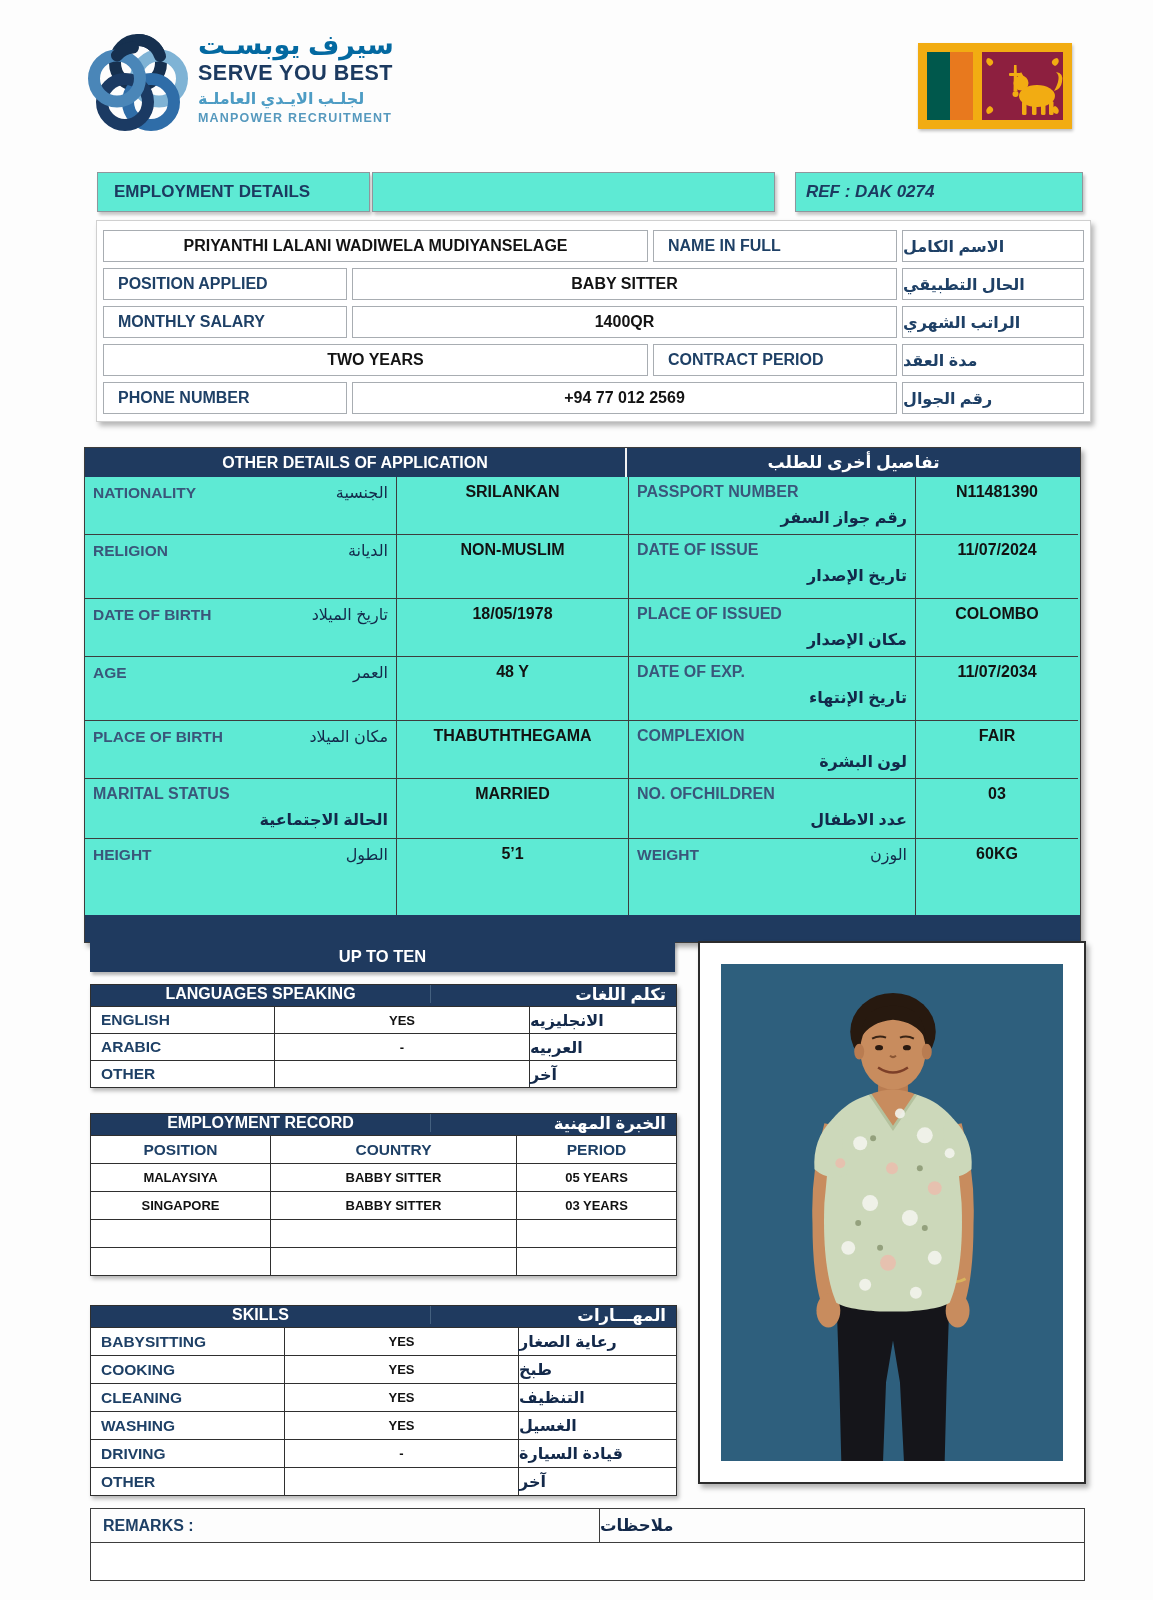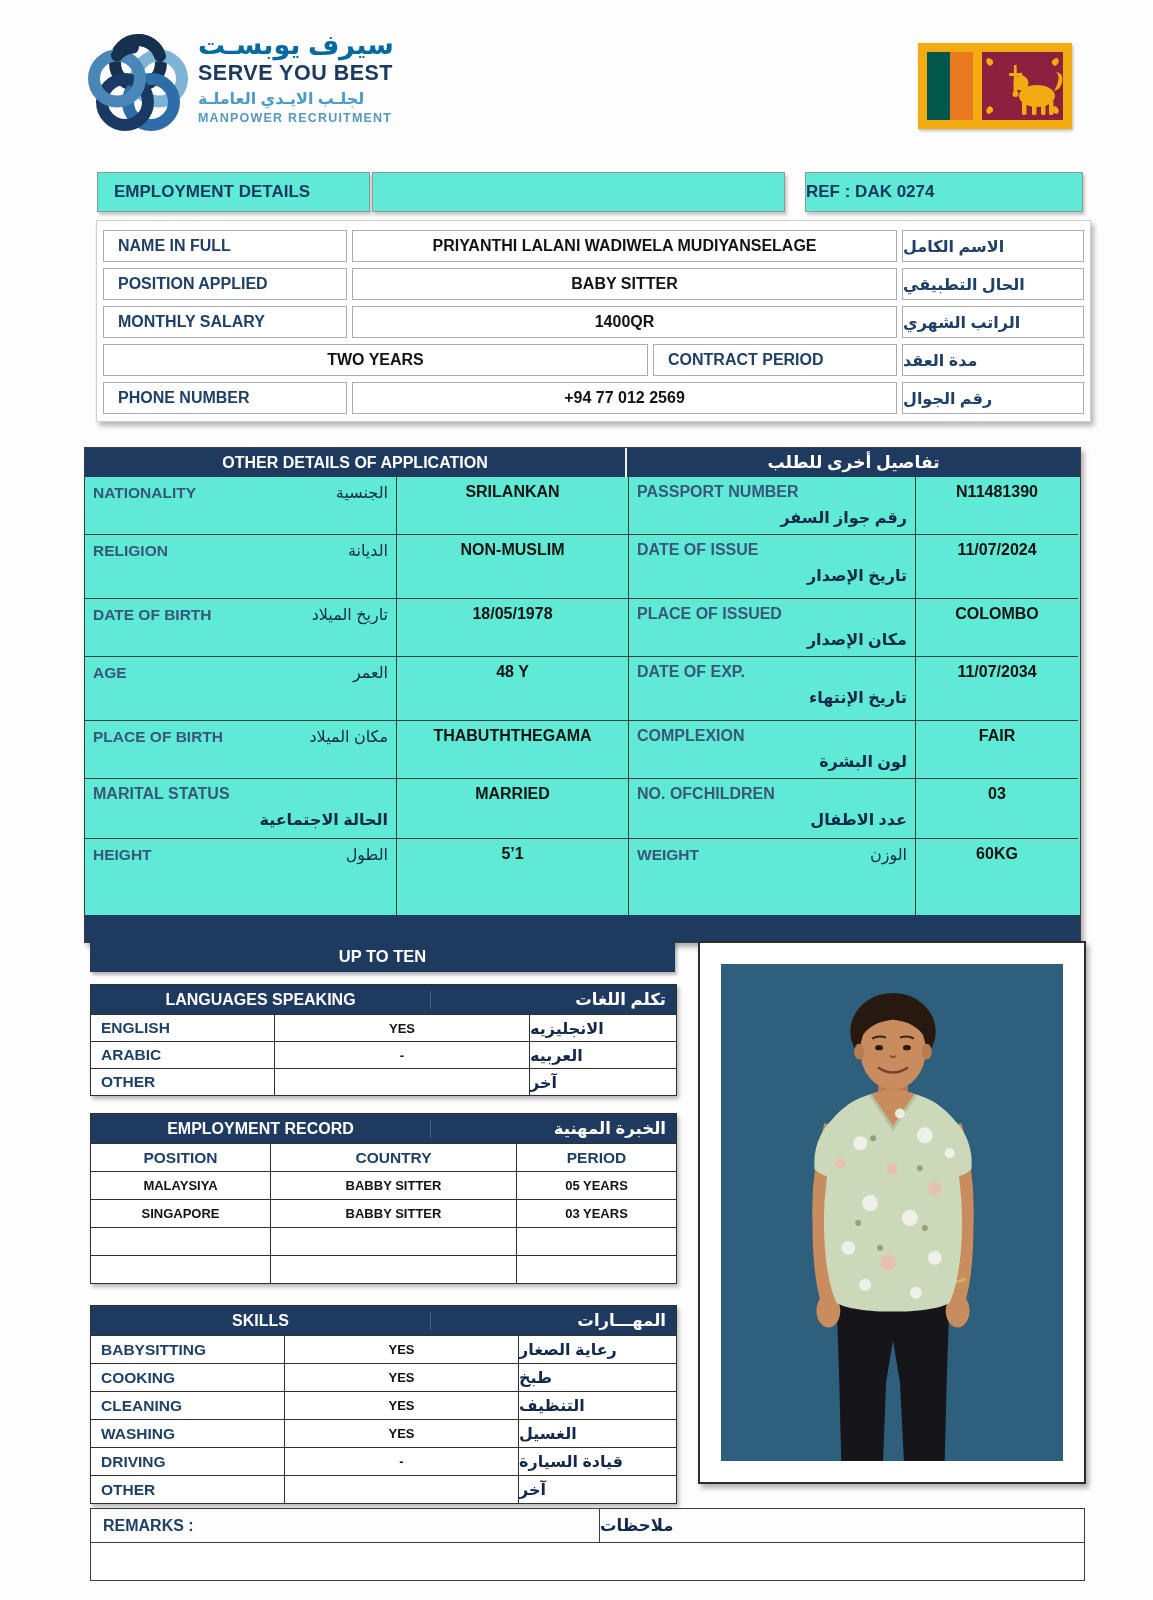--- a/index.html
+++ b/index.html
@@ -15,21 +15,21 @@
   .logo-en-title{font-size:21.5px;font-weight:bold;color:#1c3a60;letter-spacing:.5px;margin-top:1px;}
   .logo-ar-sub{font-size:16px;font-weight:bold;color:#4d9cc4;margin-top:5px;}
   .logo-en-sub{font-size:12.5px;font-weight:bold;color:#5699be;letter-spacing:1.2px;margin-top:3px;}
   .flag{position:absolute;left:918px;top:43px;width:154px;height:86px;box-shadow:1px 2px 3px rgba(0,0,0,.25);}
   
   .emp-bar{position:absolute;left:97px;top:172px;width:986px;height:40px;display:flex;}
   .emp-bar .cell{border:1.6px solid #8f969c;background:#5eead4;box-shadow:2px 3px 3px rgba(0,0,0,.22);
     display:flex;align-items:center;font-weight:bold;font-size:17px;color:#1c3a60;}
   .emp-bar .c1{width:255px;padding-left:16px;}
   .emp-bar .c2{flex:1;margin-left:2px;}
-  .emp-bar .c3{width:276px;margin-left:20px;}
+  .emp-bar .c3{width:276px;margin-left:20px;padding-left:10px;font-style:italic;}
   
   .t2{position:absolute;left:96px;top:220px;width:981px;background:#fff;border:1px solid #d0d0d0;
       box-shadow:3px 4px 5px rgba(0,0,0,.28);padding:9px 6px 7px 6px;}
   .t2 .row{display:flex;gap:5px;height:32px;margin-bottom:6px;}
   .t2 .row:last-child{margin-bottom:0;}
   .t2 .cell{border:1.3px solid #a8adb2;background:#fff;display:flex;align-items:center;}
   .t2 .lab{width:228px;padding-left:14px;font-weight:bold;font-size:16px;color:#1e4066;}
   .t2 .val{flex:1;justify-content:center;font-weight:bold;font-size:16px;color:#131313;}
   .t2 .ar{width:170px;justify-content:flex-end;padding-right:10px;font-weight:bold;font-size:16px;color:#1e4066;}
   
@@ -49,21 +49,21 @@
   .od .arr{color:#13294a;font-weight:normal;font-size:16px;}
   .od .two .l2{display:block;text-align:right;color:#13294a;font-weight:bold;font-size:16px;margin-top:7px;}
   .od .vv{text-align:center;font-weight:bold;font-size:16px;color:#121212;}
   .od-foot{height:27px;background:#1f3a5f;}
   
   .navybar{background:#1f3a5f;color:#fff;font-weight:bold;}
   .edu-bar{position:absolute;left:90px;top:941px;width:585px;height:31px;display:flex;box-shadow:2px 3px 3px rgba(0,0,0,.28);}
   .edu-bar .e1{width:316px;background:#1f3a5f;display:flex;align-items:center;justify-content:center;font-weight:bold;color:#fff;font-size:16.5px;border-right:4px solid #fdfdfd;}
   .edu-bar .e2{flex:1;background:#1f3a5f;display:flex;align-items:center;justify-content:center;font-weight:bold;color:#fff;font-size:16.5px;}
   .stable{position:absolute;left:90px;width:585px;background:#fff;border:1.4px solid #2f2f2f;box-shadow:2px 3px 4px rgba(0,0,0,.28);}
-  .stable .shead{display:flex;align-items:center;height:29px;background:#1f3a5f;color:#fff;font-weight:bold;font-size:16px;}
+  .stable .shead{display:flex;align-items:flex-start;height:21px;background:#1f3a5f;color:#fff;font-weight:bold;font-size:16px;}
   .stable .shead .sl{width:340px;text-align:center;border-right:1px solid #44607f;box-sizing:border-box;}
   .stable .shead .sr{flex:1;text-align:right;padding-right:10px;font-size:16.5px;}
   .grid3{display:grid;}
   .grid3 > div{border-top:1.2px solid #2f2f2f;border-right:1.2px solid #2f2f2f;display:flex;align-items:center;box-sizing:border-box;font-weight:bold;}
   .grid3 > div:nth-child(3n){border-right:none;}
   .lang .grid3{grid-template-columns:184px 255px 146px;grid-auto-rows:27px;}
   .rec  .grid3{grid-template-columns:180px 246px 159px;grid-auto-rows:28px;}
   .skl  .grid3{grid-template-columns:194px 234px 157px;grid-auto-rows:28px;}
   .cl{padding-left:10px;color:#1e4066;font-size:15.5px;}
   .cc{justify-content:center;color:#121212;font-size:13px;}
@@ -134,22 +134,22 @@
   </svg>
 
   <div class="emp-bar">
     <div class="cell c1">EMPLOYMENT DETAILS</div>
     <div class="cell c2"></div>
     <div class="cell c3">REF : DAK 0274</div>
   </div>
 
   <div class="t2">
     <div class="row">
+      <div class="cell val">PRIYANTHI LALANI WADIWELA MUDIYANSELAGE</div>
       <div class="cell lab">NAME IN FULL</div>
-      <div class="cell val">PRIYANTHI LALANI WADIWELA MUDIYANSELAGE</div>
       <div class="cell ar" dir="rtl">الاسم الكامل</div>
     </div>
     <div class="row">
       <div class="cell lab">POSITION APPLIED</div>
       <div class="cell val">BABY SITTER</div>
       <div class="cell ar" dir="rtl">الحال التطبيقي</div>
     </div>
     <div class="row">
       <div class="cell lab">MONTHLY SALARY</div>
       <div class="cell val">1400QR</div>

